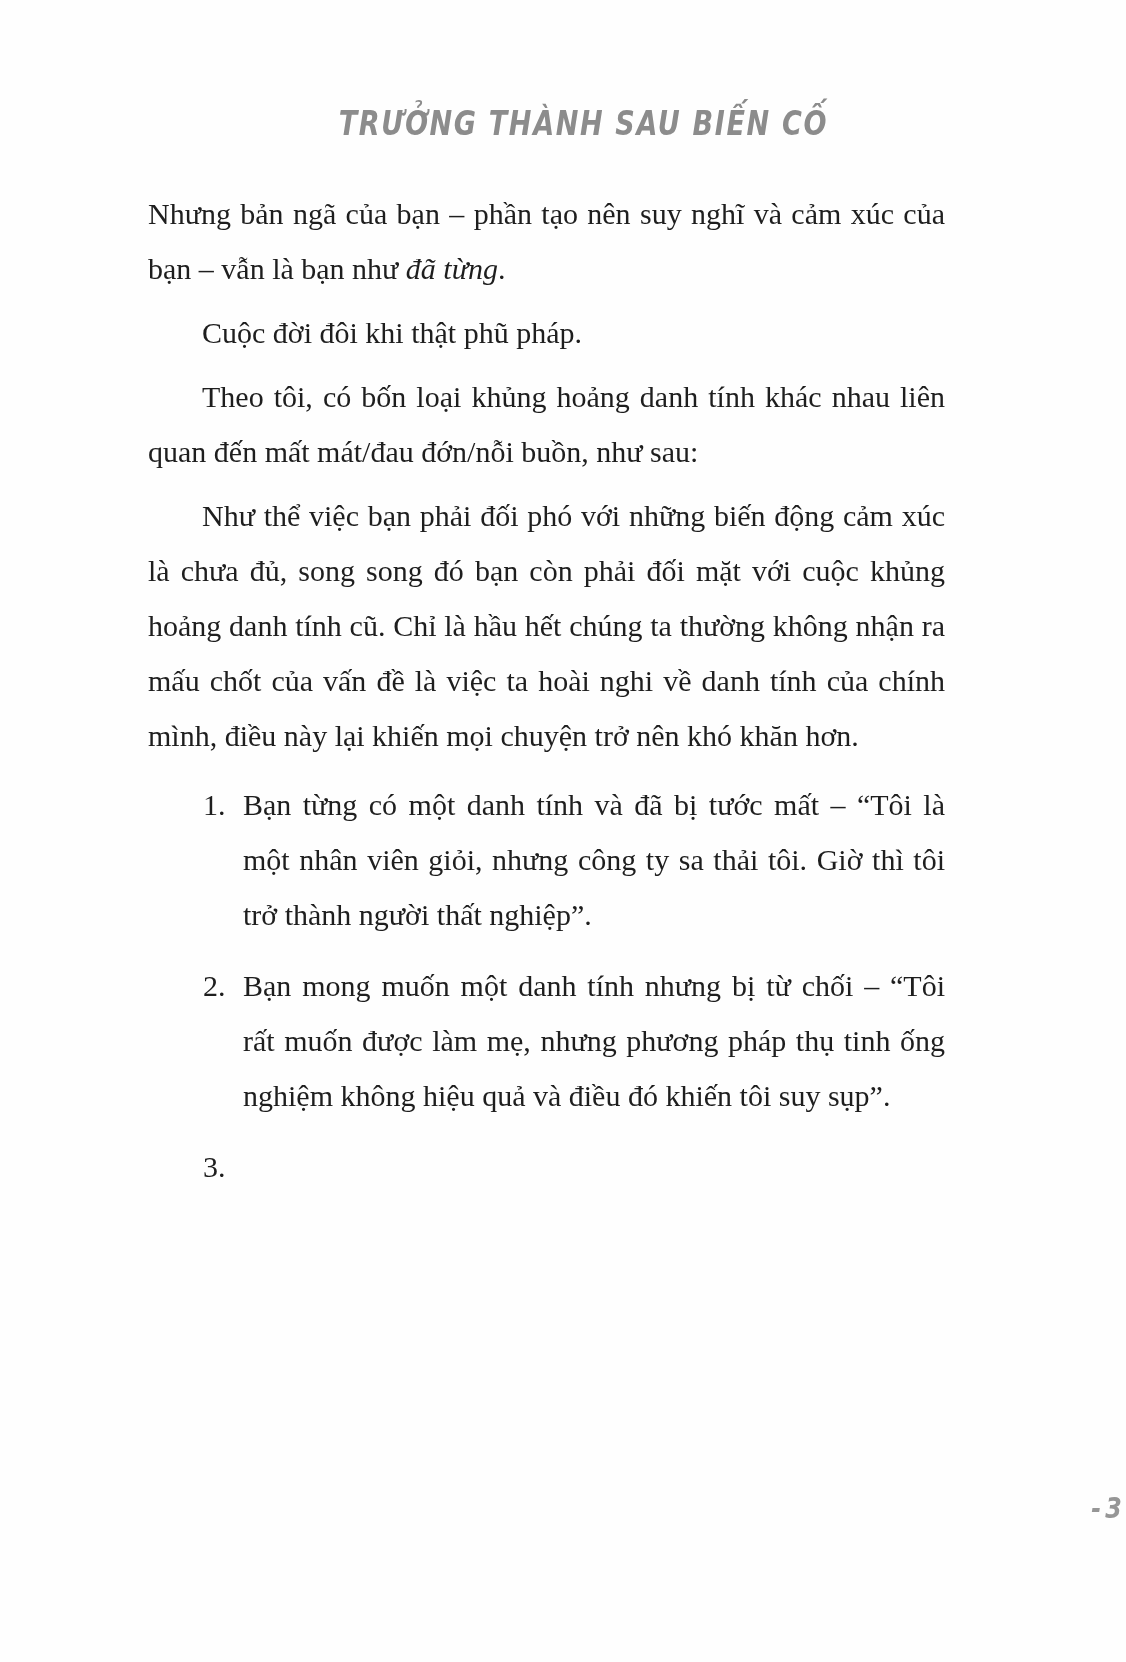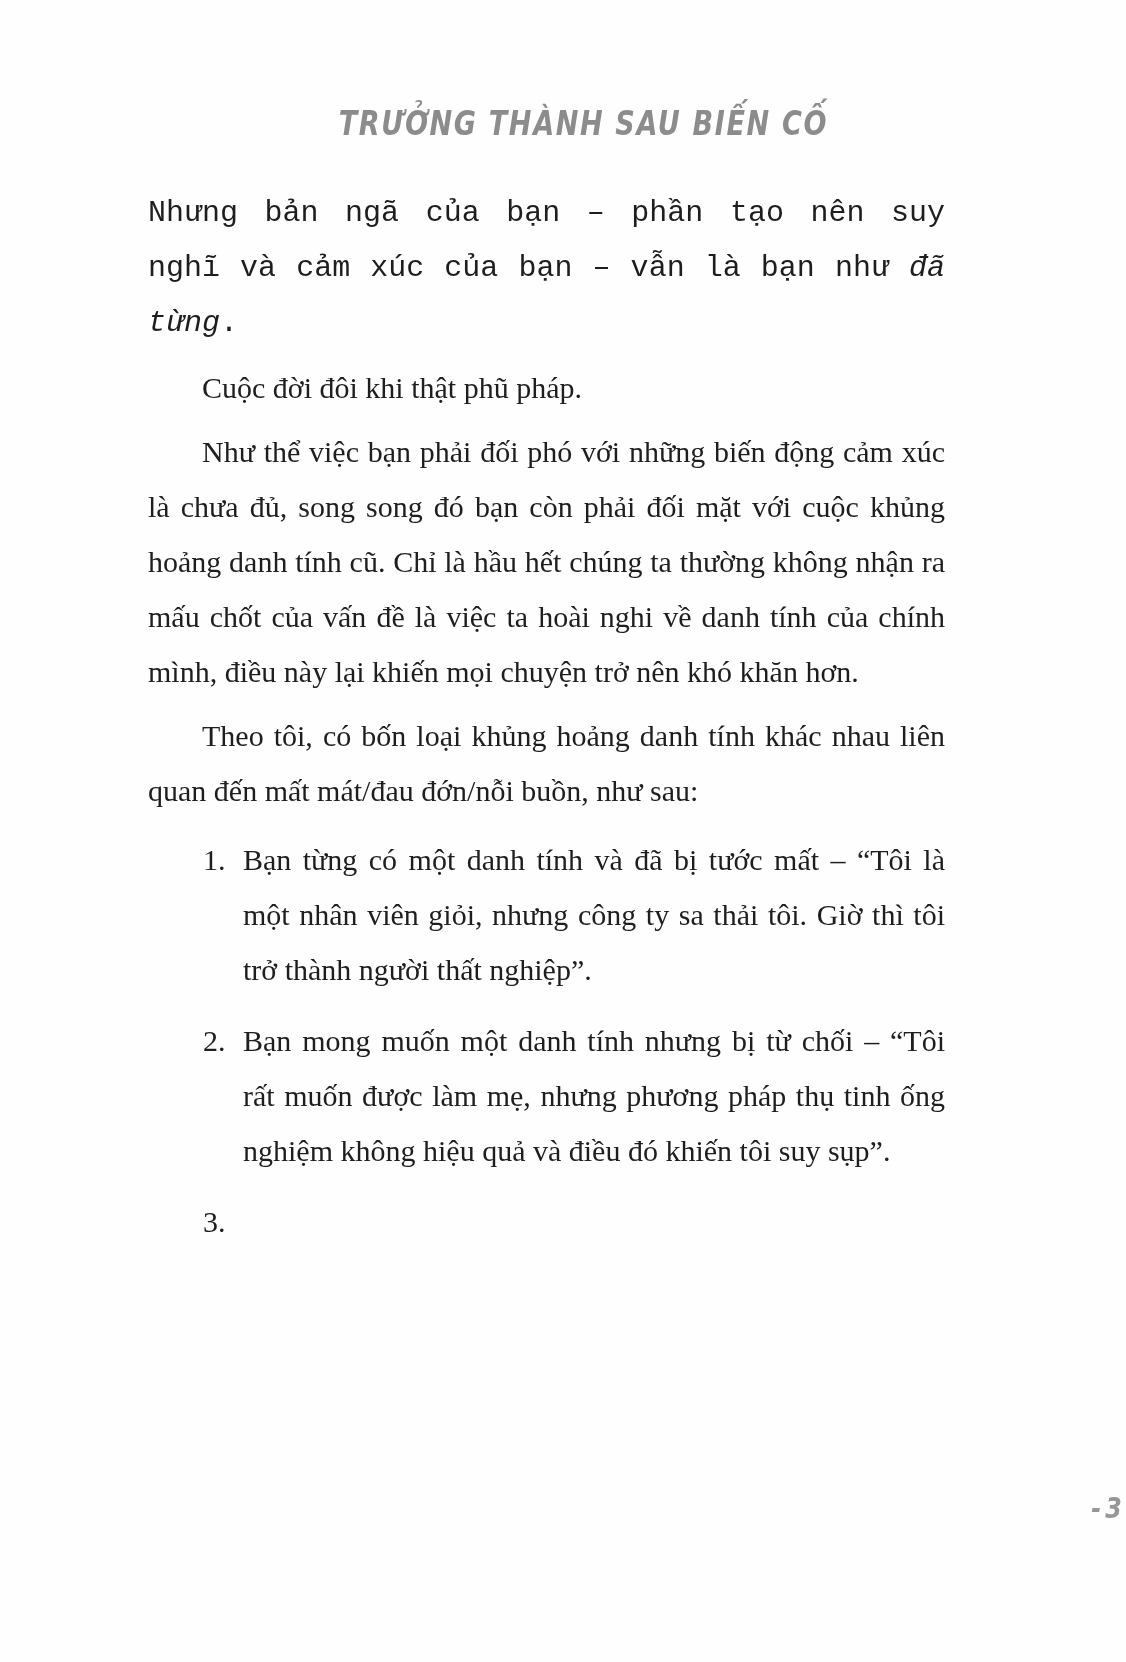--- a/index.html
+++ b/index.html
@@ -44,21 +44,21 @@
     top: 186px;
     width: 797px;
   }
   .para {
     margin: 0 0 9px 0;
     font-size: 30px;
     line-height: 55px;
     text-align: justify;
     text-indent: 54px;
   }
-  .para.no-indent { text-indent: 0; font-family: Liberation Mono, monospace; }
+  .para.no-indent { text-indent: 0; }
   .para .emph { font-style: italic; }
   
   .crisis-list {
     list-style: none;
     margin: 14px 0 0 0;
     padding: 0;
   }
   .crisis-list li {
     position: relative;
     padding-left: 95px;
@@ -100,23 +100,23 @@
   <div class="running-head">
     <span class="head-inner">TRƯỞNG THÀNH SAU BIẾN CỐ</span>
   </div>
 
   <div class="content">
 
     <p class="para no-indent"><span>Nhưng bản ngã của bạn – phần tạo nên suy nghĩ và cảm xúc của bạn – vẫn là bạn như </span><span class="emph">đã từng</span><span>.</span></p>
 
     <p class="para">Cuộc đời đôi khi thật phũ pháp.</p>
 
+    <p class="para">Theo tôi, có bốn loại khủng hoảng danh tính khác nhau liên quan đến mất mát/đau đớn/nỗi buồn, như sau:</p>
+
     <p class="para">Như thể việc bạn phải đối phó với những biến động cảm xúc là chưa đủ, song song đó bạn còn phải đối mặt với cuộc khủng hoảng danh tính cũ. Chỉ là hầu hết chúng ta thường không nhận ra mấu chốt của vấn đề là việc ta hoài nghi về danh tính của chính mình, điều này lại khiến mọi chuyện trở nên khó khăn hơn.</p>
-
-    <p class="para">Theo tôi, có bốn loại khủng hoảng danh tính khác nhau liên quan đến mất mát/đau đớn/nỗi buồn, như sau:</p>
 
     <ol class="crisis-list">
       <li>
         <span class="num">1.</span>
         <span class="item-text">Bạn từng có một danh tính và đã bị tước mất – “Tôi là một nhân viên giỏi, nhưng công ty sa thải tôi. Giờ thì tôi trở thành người thất nghiệp”.</span>
       </li>
       <li>
         <span class="num">2.</span>
         <span class="item-text">Bạn mong muốn một danh tính nhưng bị từ chối – “Tôi rất muốn được làm mẹ, nhưng phương pháp thụ tinh ống nghiệm không hiệu quả và điều đó khiến tôi suy sụp”.</span>
       </li>

